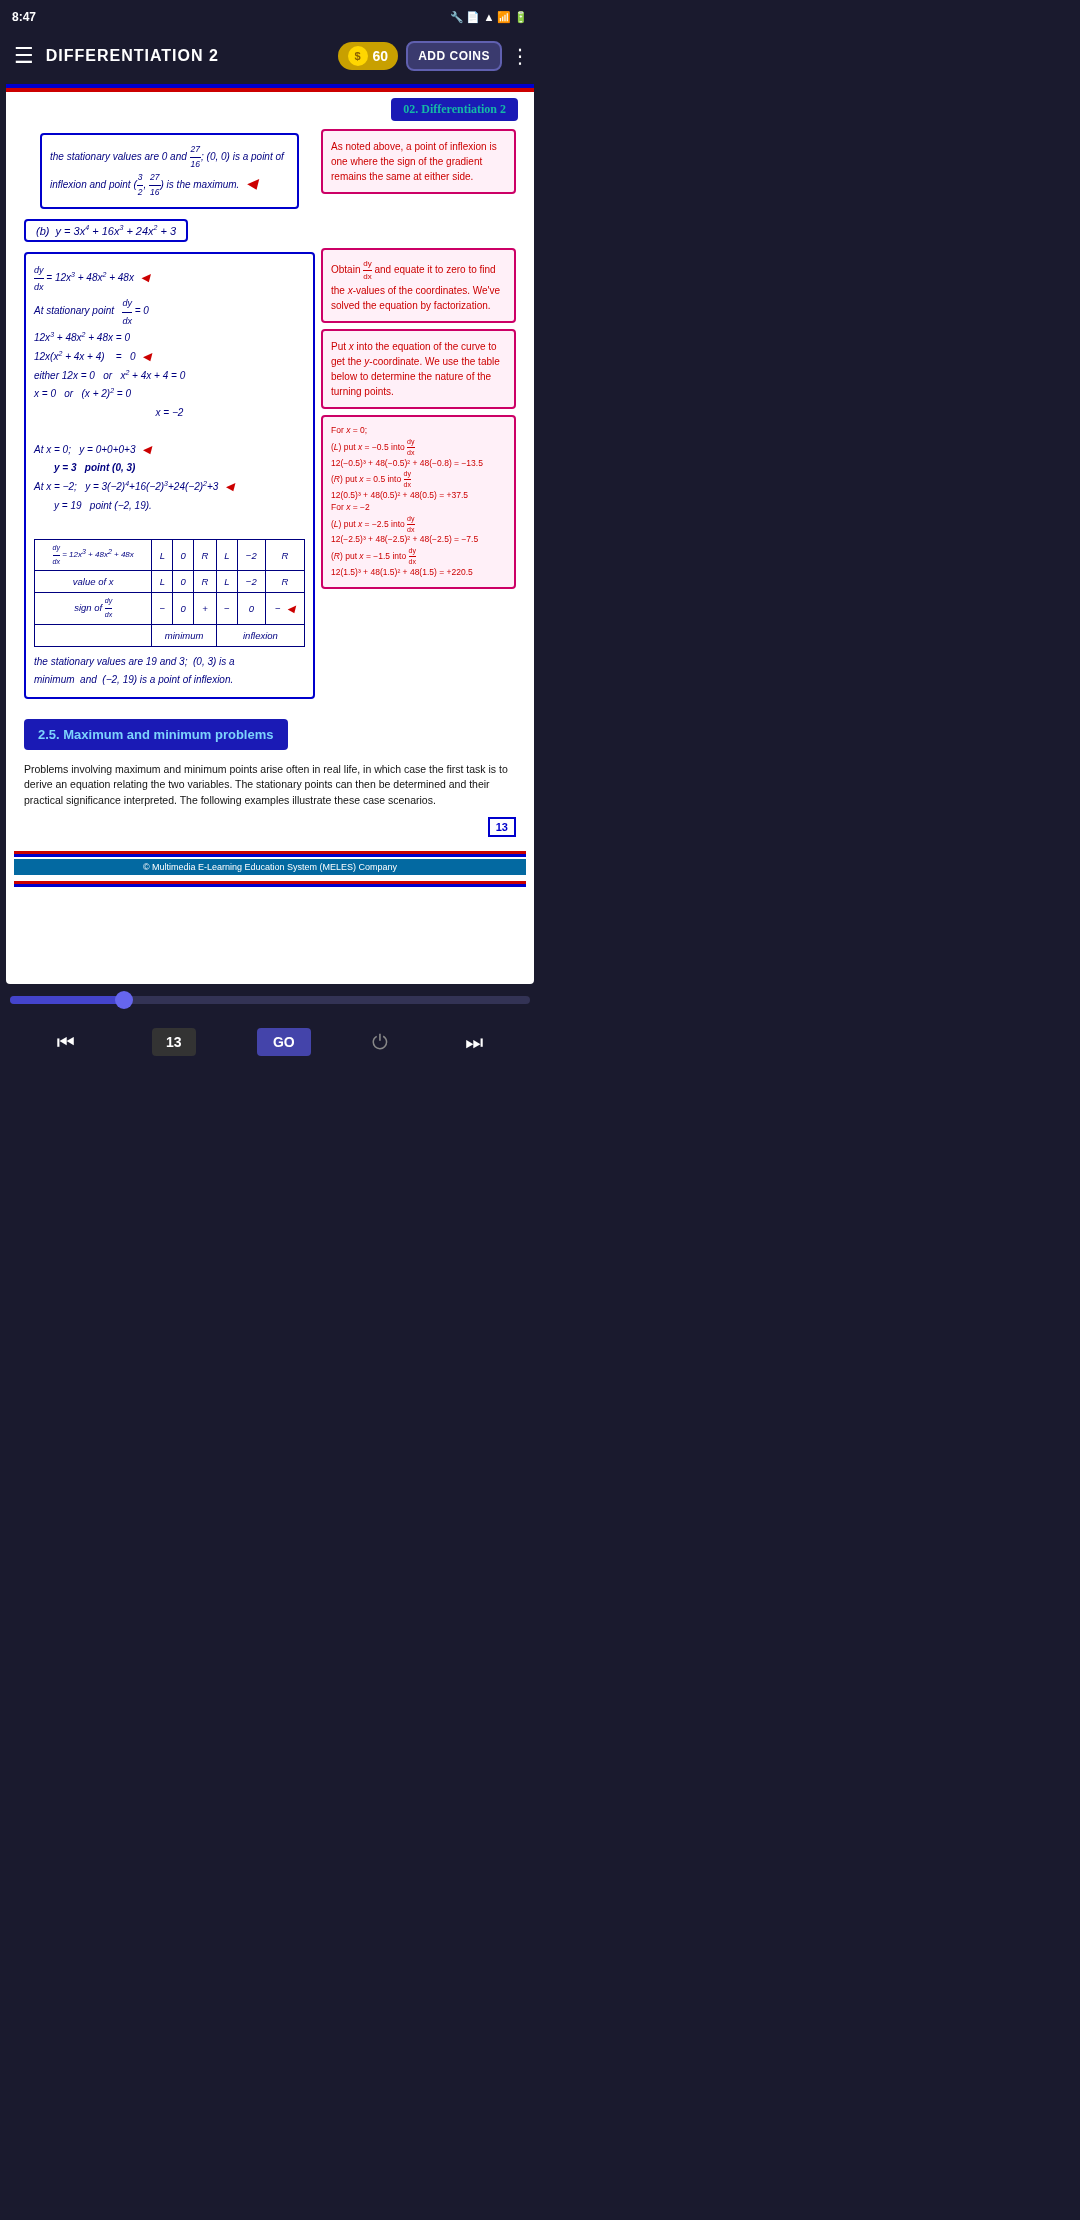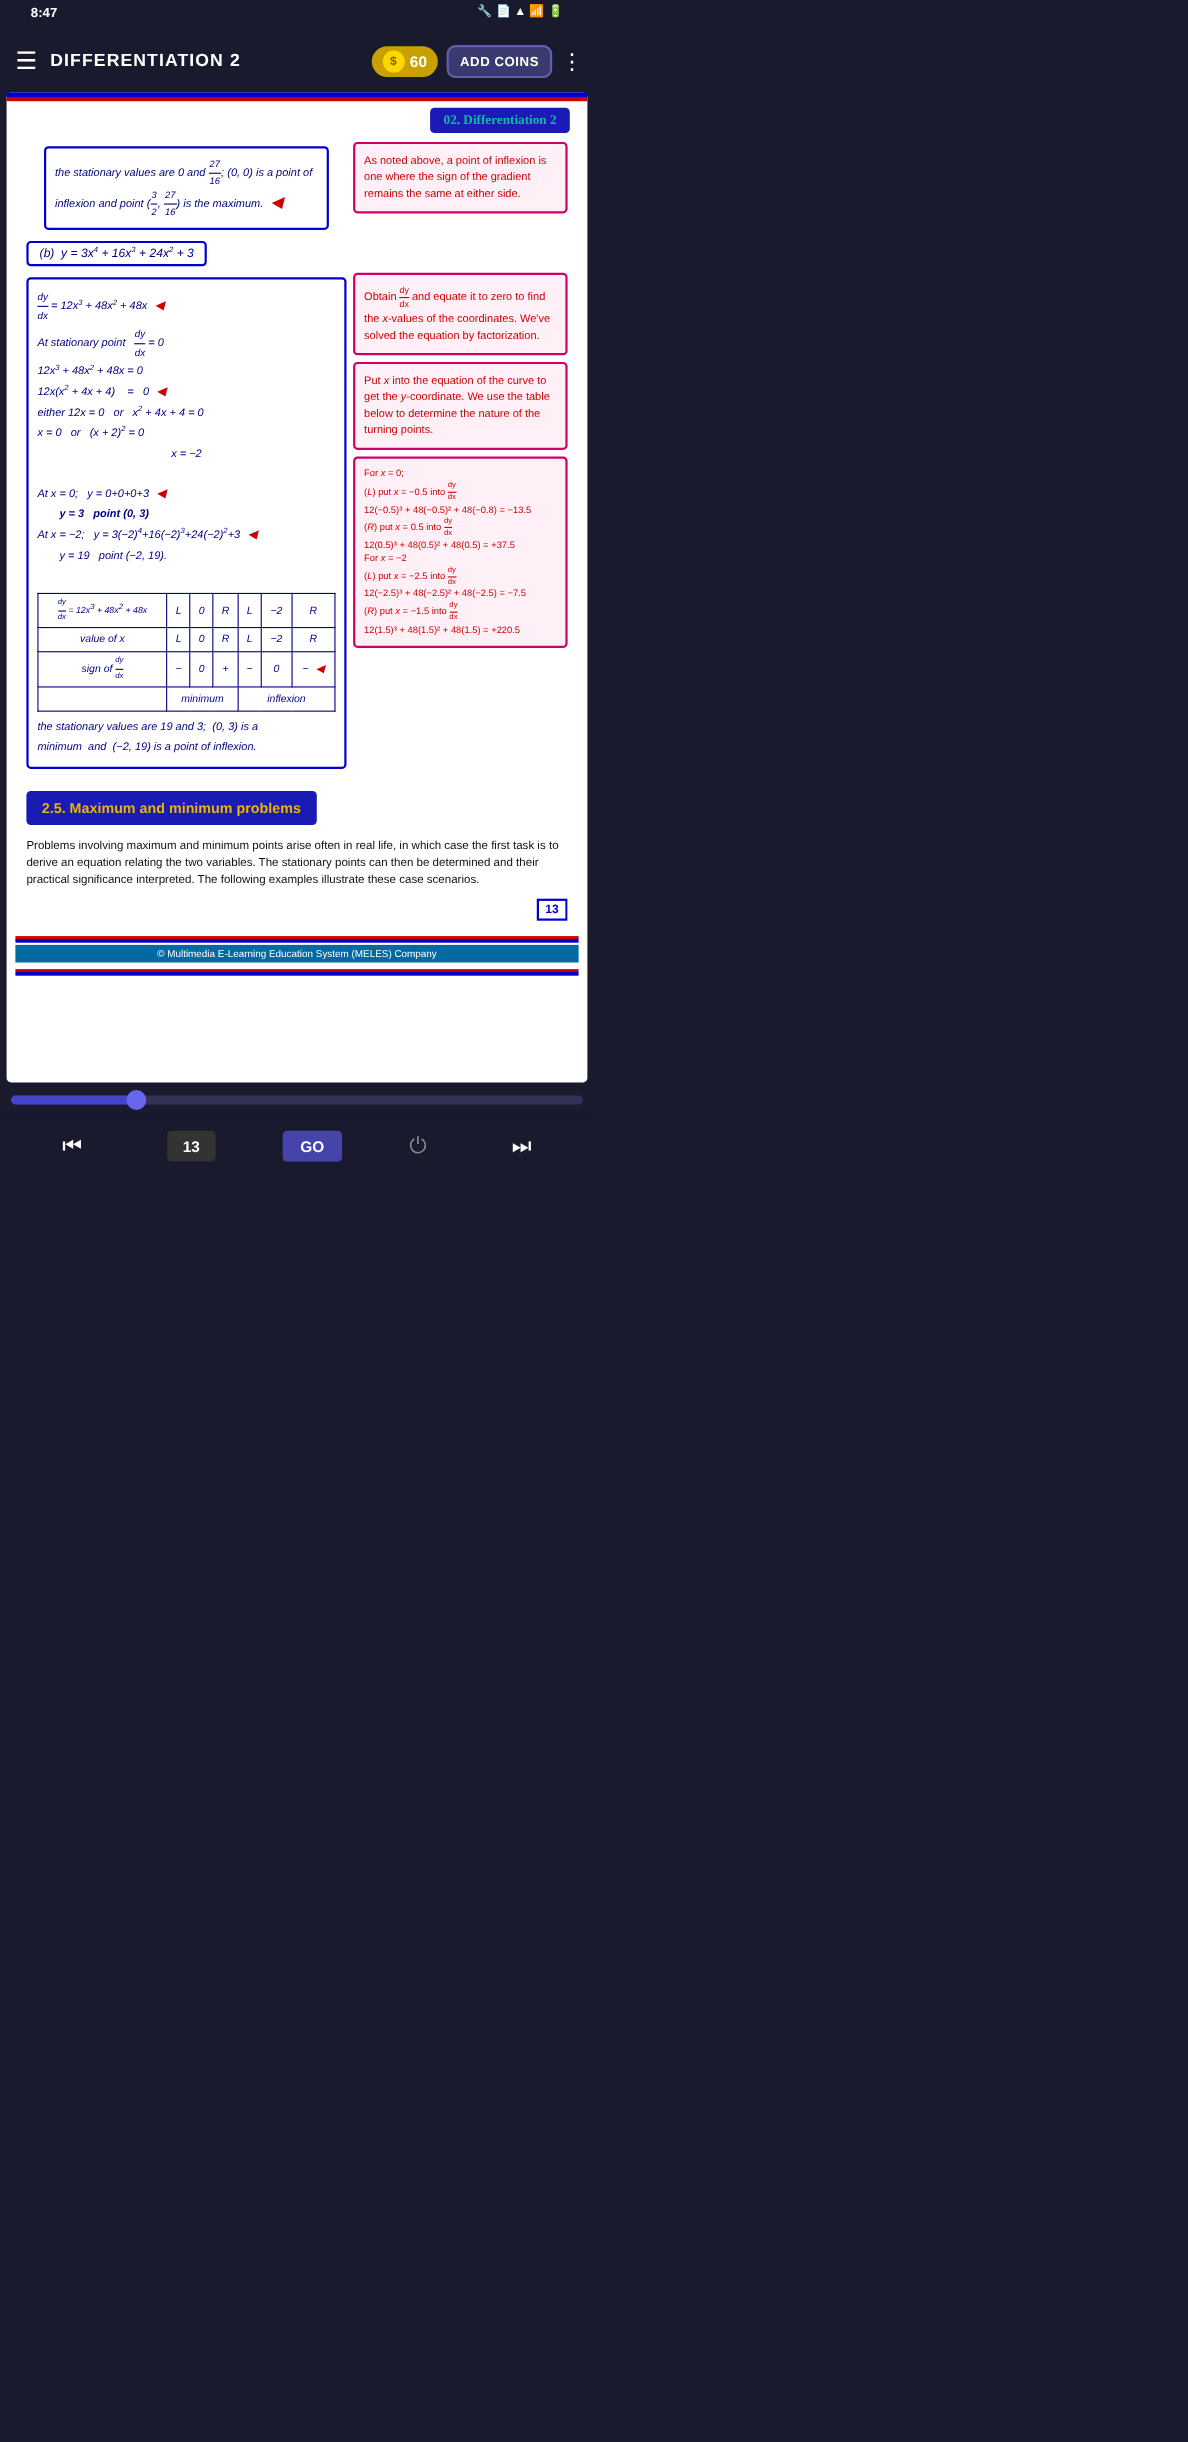--- a/index.html
+++ b/index.html
@@ -11,22 +11,22 @@
       min-height: 1110px;
       overflow-x: hidden;
     }
 
     
     .status-bar {
       background: #1a1a2e;
       color: white;
       display: flex;
       justify-content: space-between;
-      align-items: flex-start;
-      padding: 4px 28px;
+      align-items: flex-end;
+      padding: 4px 12px;
       height: 28px;
     }
     .status-time { font-size: 12px; font-weight: bold; }
     .status-icons { display: flex; gap: 6px; align-items: center; font-size: 11px; }
 
     
     .top-bar {
       background: #1a1a2e;
       display: flex;
       align-items: center;
@@ -183,21 +183,21 @@
     }
     .math-table td, .math-table th {
       border: 1px solid #000080;
       padding: 2px 5px;
       text-align: center;
     }
 
     
     .section-heading {
       background: #1a1ab5;
-      color: #eab308;
+      color: #7dd3fc;
       font-size: 13px;
       font-weight: bold;
       padding: 8px 14px;
       border-radius: 4px;
       display: inline-block;
       margin: 8px 0;
     }
 
     .body-text {
       font-size: 10.5px;

